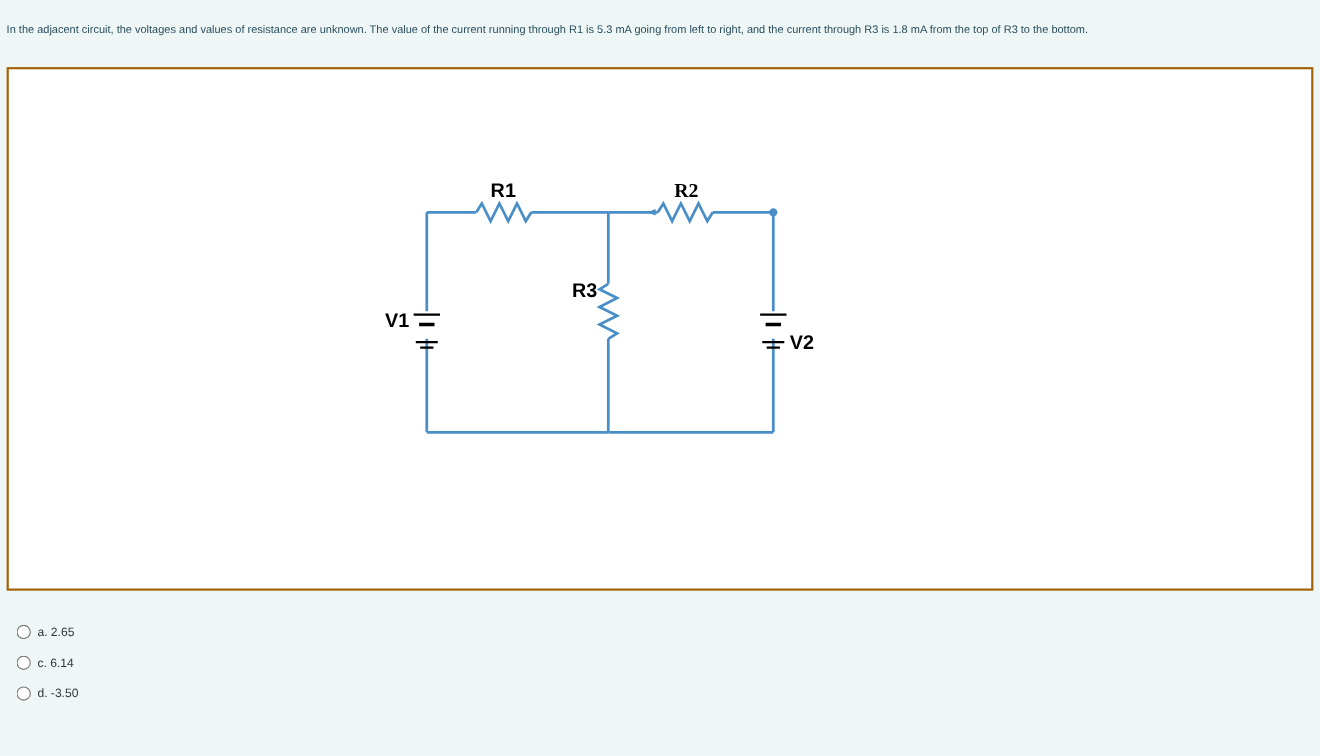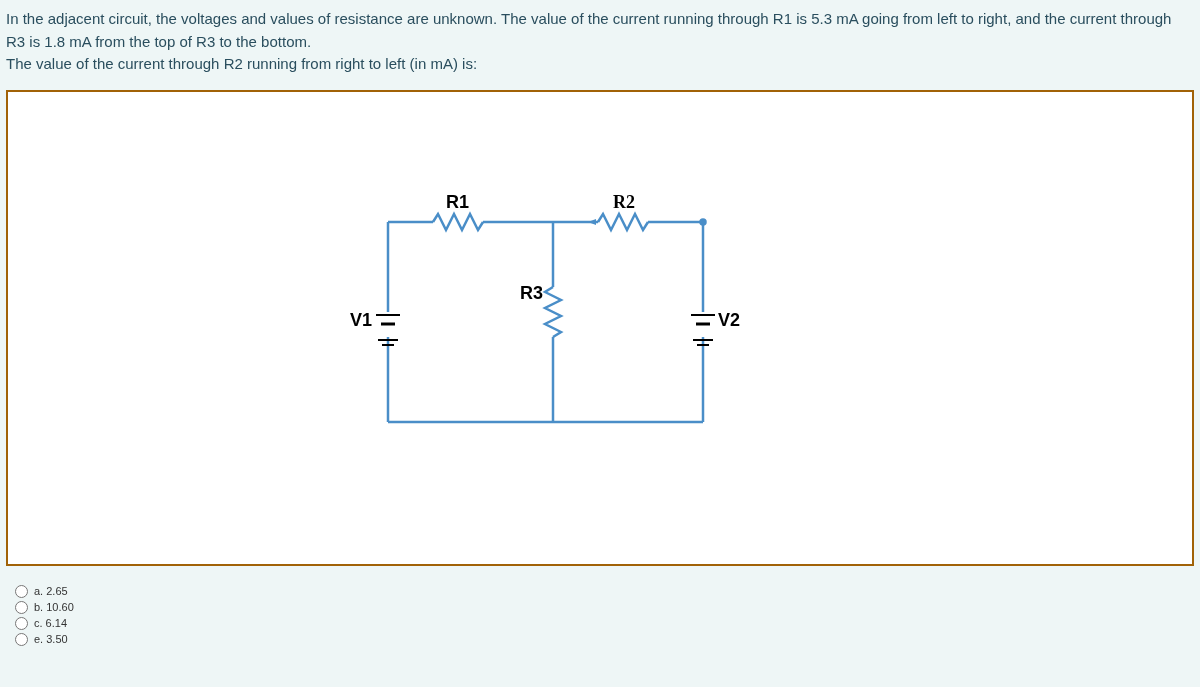--- a/index.html
+++ b/index.html
@@ -9,24 +9,24 @@
     }
     body {
       font-family: Arial, sans-serif;
       background: #eef6f6;
       width: 1200px;
       height: 687px;
       font-size: 12px;
       color: #333;
     }
     .question-text {
-      padding: 8px 6px;
+      padding: 20px 6px;
       line-height: 1.5;
       color: #2a4e5e;
-      font-size: 15px;
+      font-size: 10px;
     }
     .diagram-area {
       background: #fff;
       margin: 6px;
       height: 476px;
       position: relative;
       border: 2px solid #a16207;
     }
     .circuit-container {
       position: absolute;
@@ -41,34 +41,33 @@
       font-size: 18px;
       font-weight: bold;
       color: #000;
     }
     .answer-options {
       padding: 10px 15px;
     }
     .option-row {
       display: flex;
       align-items: center;
-      margin: 3px 0;
+      margin: 15px 0;
       font-size: 11px;
       color: #333;
     }
     .option-row input[type="radio"] {
       margin-right: 6px;
     }
   </style>
 </head>
 <body>
 
 <div class="question-text">
   <span>In the adjacent circuit, the voltages and values of resistance are unknown. The value of the current running through R1 is 5.3 mA going from left to right, and the current through R3 is 1.8 mA from the top of R3 to the bottom.</span><br>
-  <span>The value of the current through R2 running from right to left (in mA) is:</span>
 </div>
 
 <div class="diagram-area">
   <div class="circuit-container">
     <svg width="400" height="260">
 
       <g stroke="#4a8ec8" stroke-width="2.5" fill="none">
 
         <line x1="50" y1="30" x2="95" y2="30"></line>
 
@@ -120,34 +119,30 @@
         <line x1="353" y1="123" x2="377" y2="123"></line>
         <line x1="358" y1="132" x2="372" y2="132" stroke-width="3"></line>
         <line x1="355" y1="148" x2="375" y2="148"></line>
         <line x1="359" y1="153" x2="371" y2="153"></line>
       </g>
     </svg>
     <div class="circuit-label" style="left:108px; top:0px;">R1</div>
     <div class="circuit-label" style="left:275px; top:0px;font-family:Liberation Serif, serif;">R2</div>
     <div class="circuit-label" style="left:182px; top:91px;">R3</div>
     <div class="circuit-label" style="left:12px; top:118px;text-align:center;">V1</div>
-    <div class="circuit-label" style="left:380px; top:118px;">V2</div>
+    <div class="circuit-label" style="left:380px; top:138px;">V2</div>
   </div>
 </div>
 
 <div class="answer-options">
   <label class="option-row">
     <input type="radio" name="answer" style="">
     <span>a. 2.65</span>
   </label>
   <label class="option-row">
     <input type="radio" name="answer" style="">
-    <span>b. 10.60</span>
-  </label>
-  <label class="option-row">
-    <input type="radio" name="answer" style="">
     <span>c. 6.14</span>
   </label>
   <label class="option-row">
     <input type="radio" name="answer" style="">
-    <span>e. 3.50</span>
+    <span>d. -3.50</span>
   </label>
 </div>
 
 </body></html>

